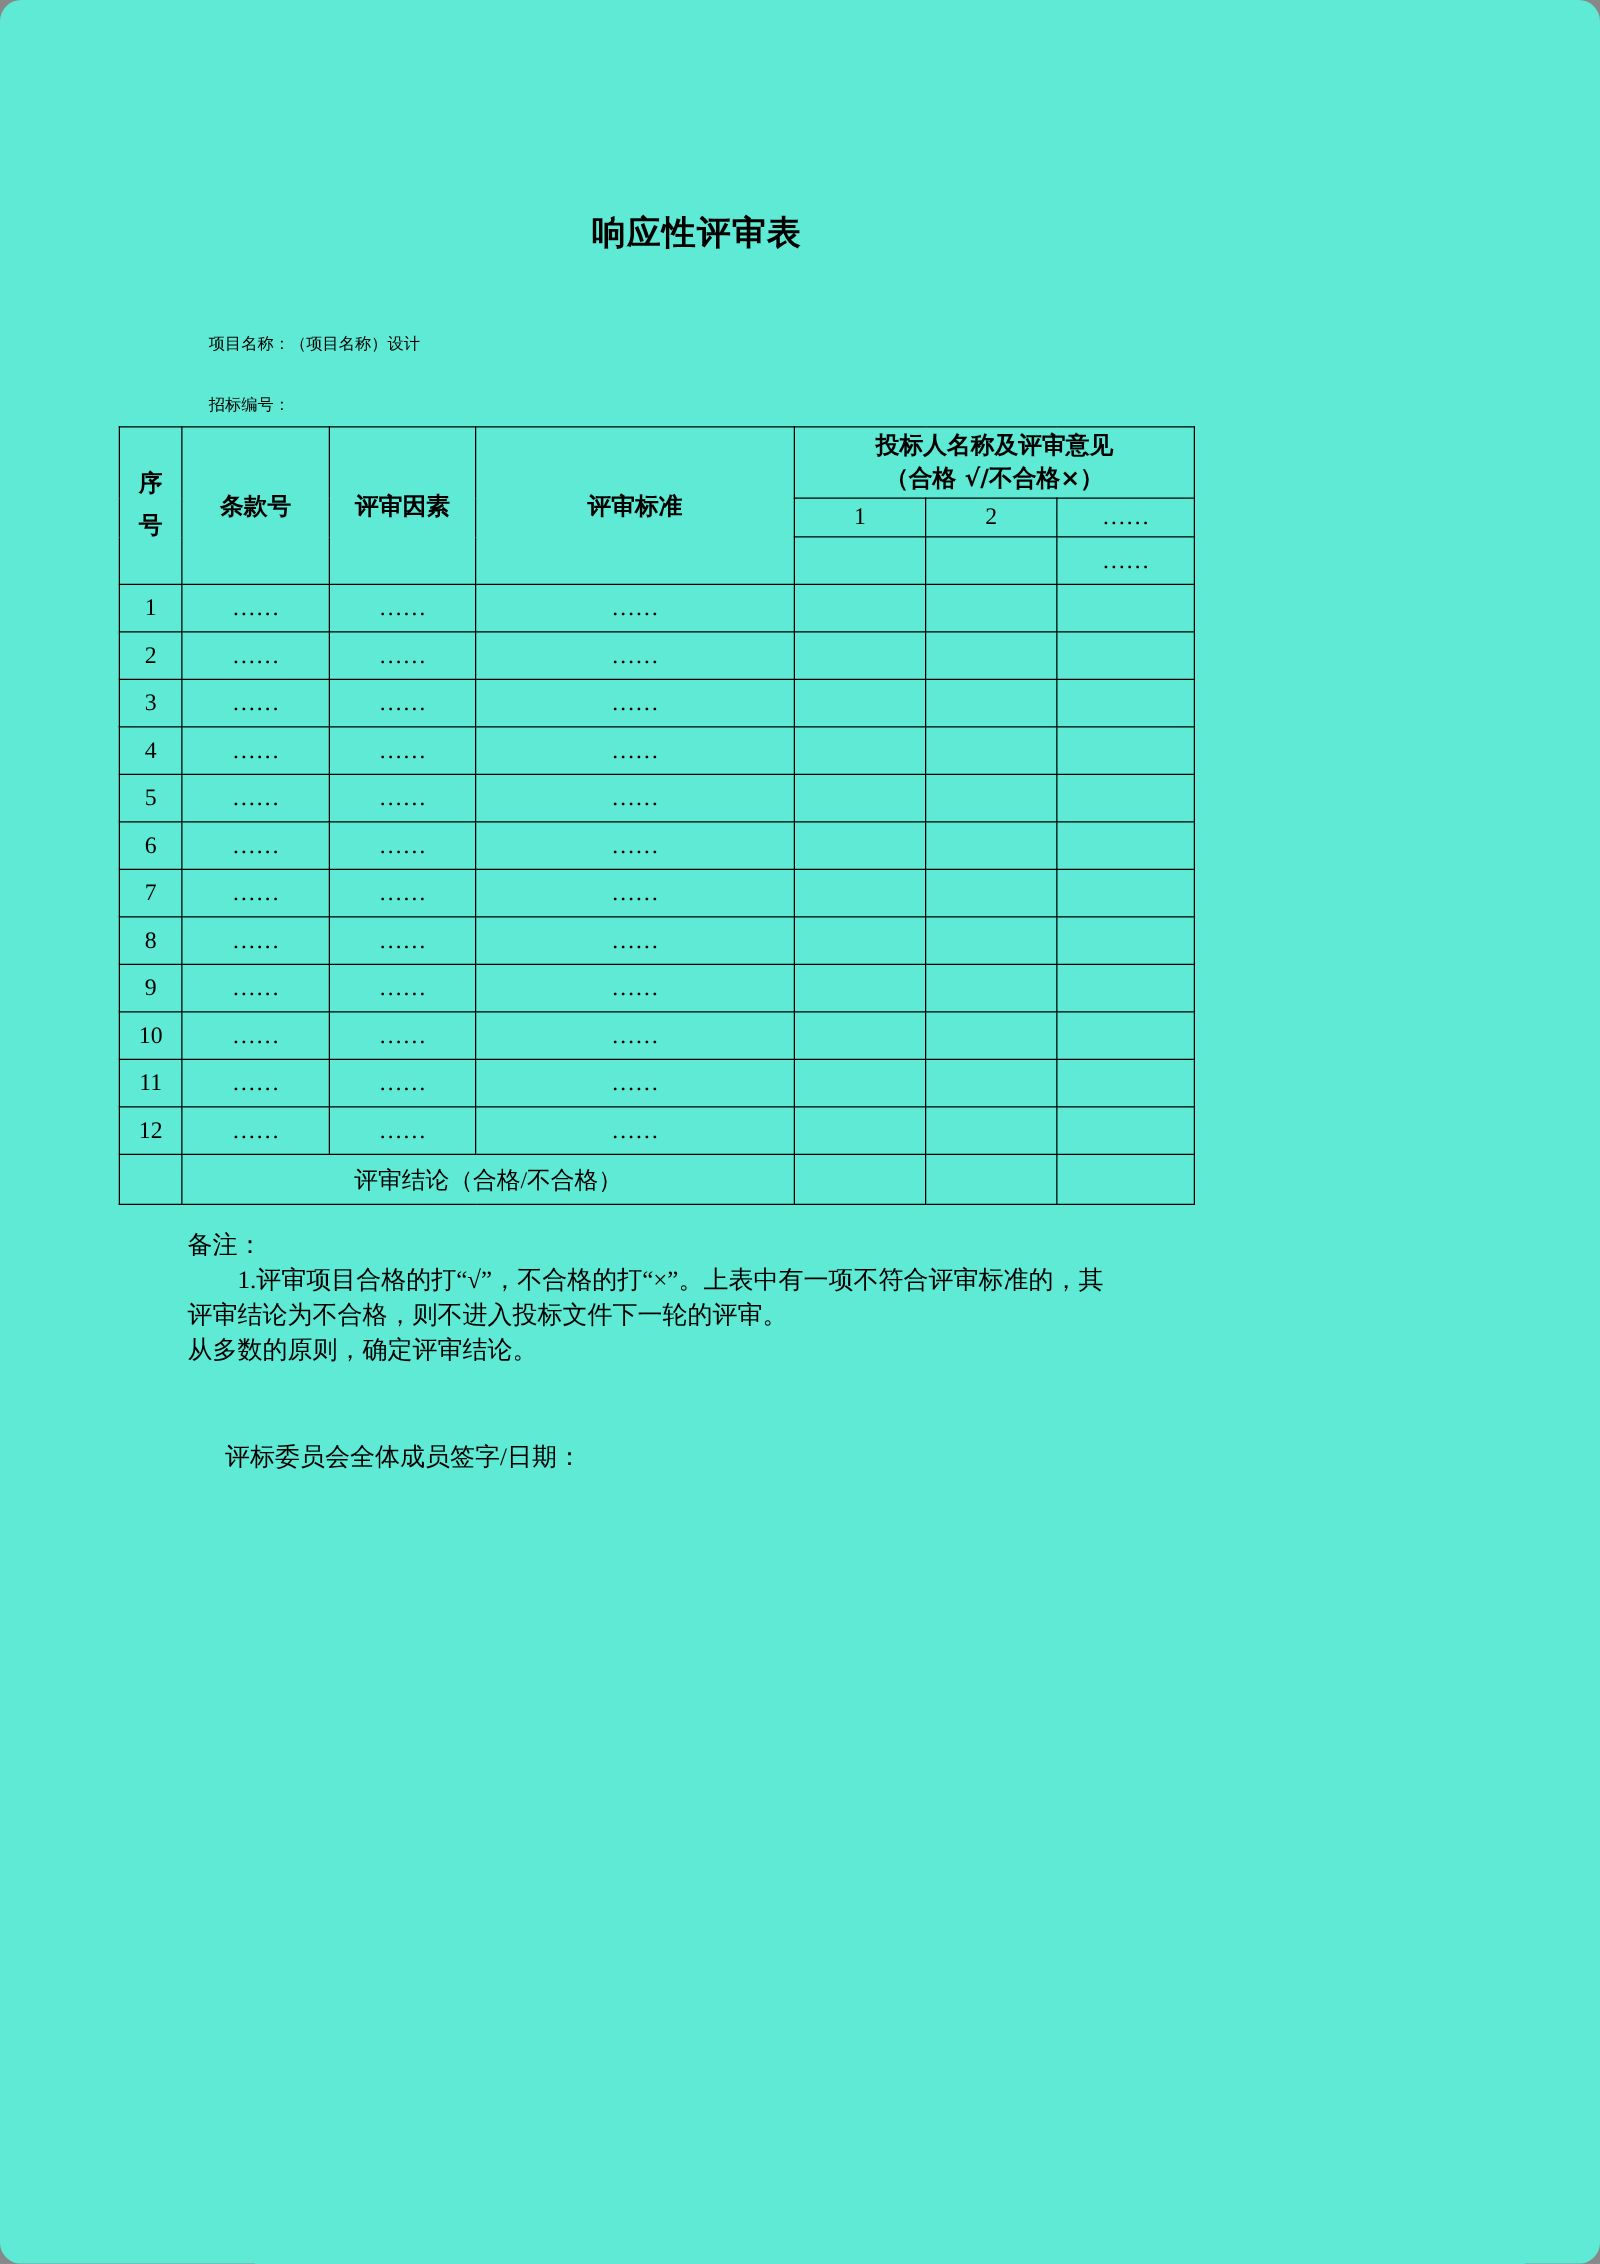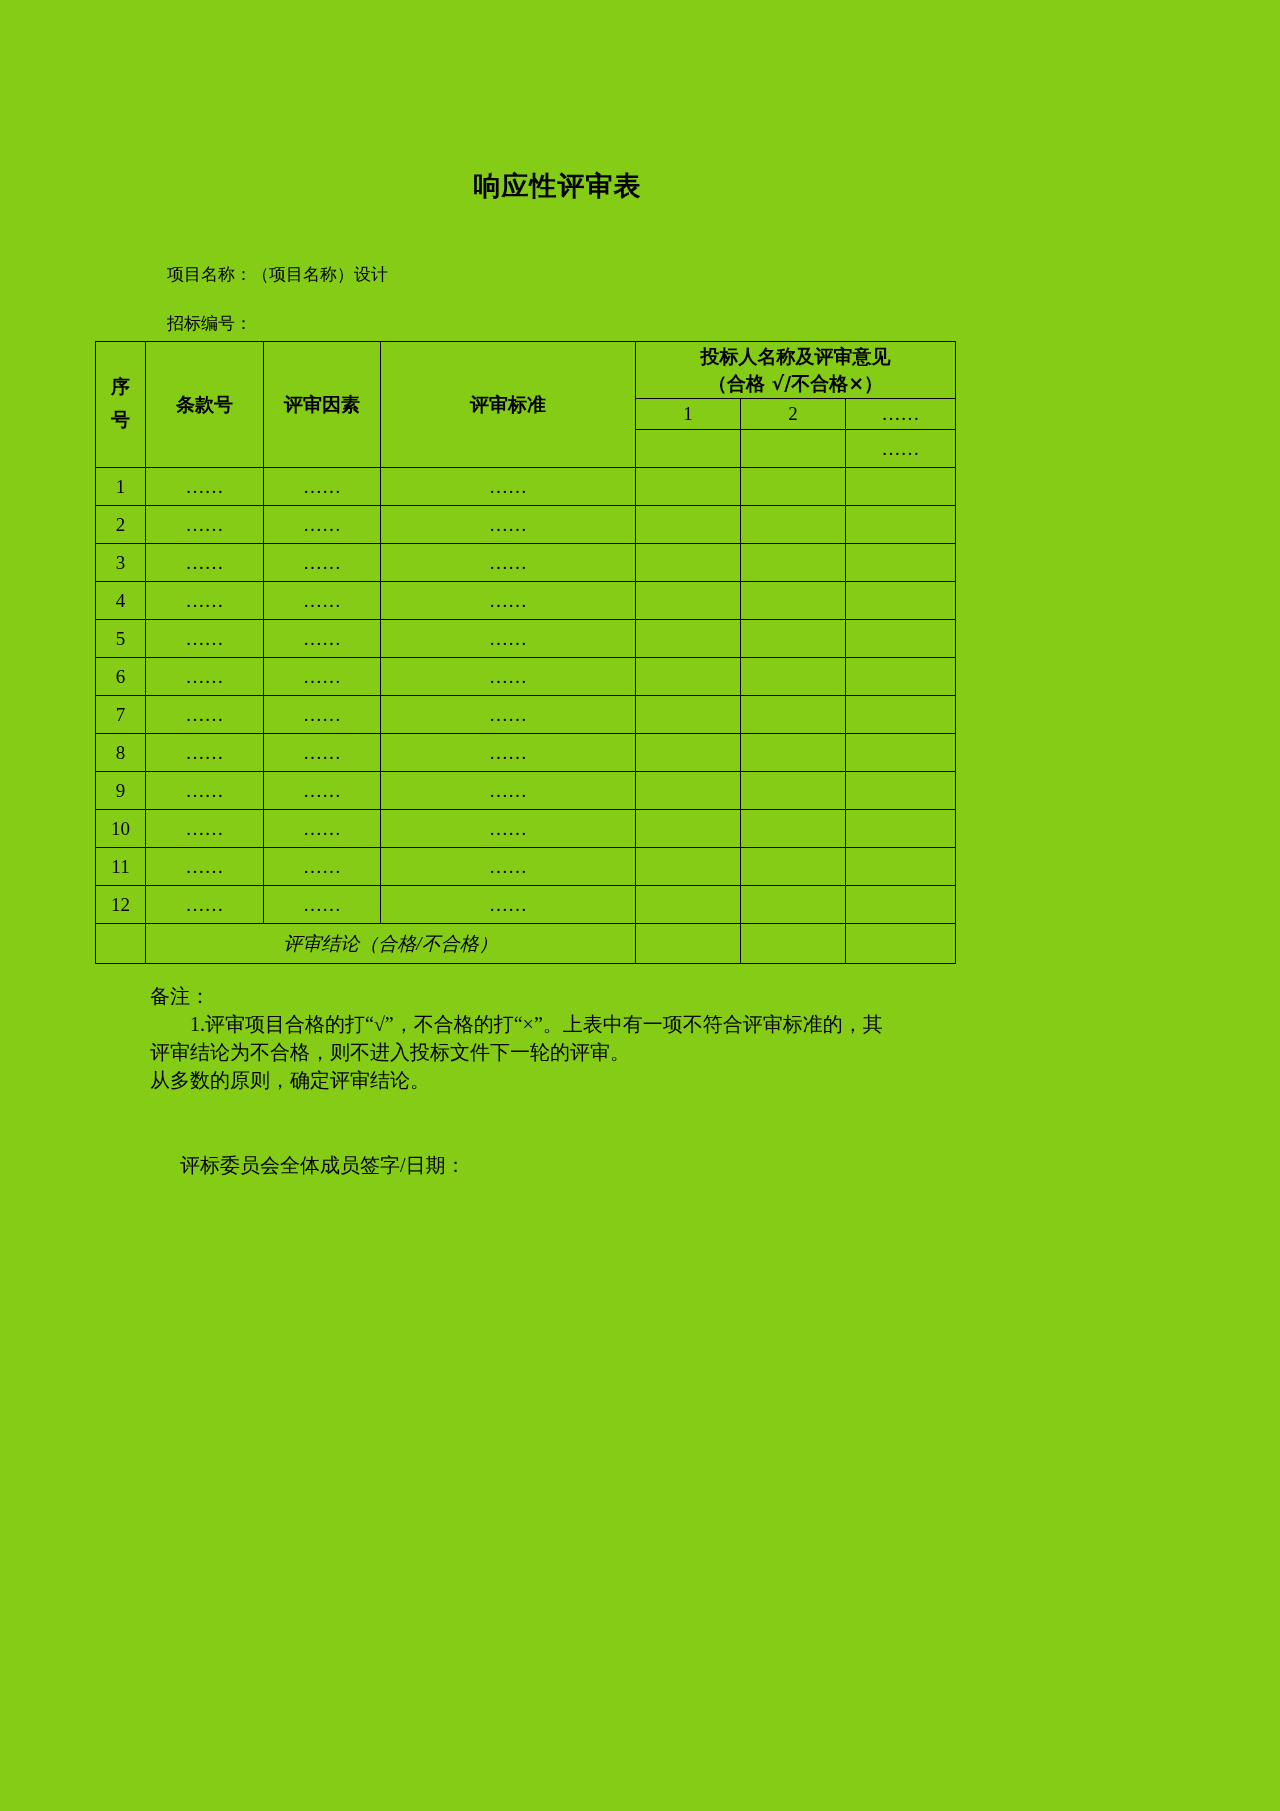--- a/index.html
+++ b/index.html
@@ -1,38 +1,39 @@
 <!DOCTYPE html>
 <html><head>
 <meta charset="utf-8">
 <style>
   html,body { margin:0; padding:0; background:#888; }
   .page {
     position: relative;
     width: 1280px; height: 1811px;
     margin: 0 auto;
-    background: #84cc16;
+    background: #5eead4;
     font-family: "Liberation Serif", "DejaVu Serif", serif;
     color: #000000;
     overflow: hidden;
+    border-radius: 17px;
   }
   .doc-title {
     position: absolute;
     left: 95px; top: 168px; width: 925px;
     margin: 0;
     text-align: center;
     font-size: 27px;
     font-weight: bold;
     font-family: "DejaVu Sans", "Liberation Sans", sans-serif;
     letter-spacing: 1px;
   }
   .para-line {
     position: absolute;
     left: 167px;
-    font-size: 17px;
+    font-size: 13px;
     line-height: 26px;
     white-space: nowrap;
   }
   .project-line { top: 262px; }
   .tender-line  { top: 311px; }
 
   table.review-table {
     position: absolute;
     left: 95px; top: 341px;
     width: 860px;
@@ -49,21 +50,21 @@
     overflow: hidden;
   }
   thead th {
     font-family: "DejaVu Sans", "Liberation Sans", sans-serif;
     font-weight: bold;
   }
   tr.hrow-a { height: 57px; }
   tr.hrow-b { height: 31px; }
   tr.hrow-c { height: 38px; }
   tbody tr  { height: 38px; }
-  tr.conclusion-row { height: 40px; font-style: italic; }
+  tr.conclusion-row { height: 40px; }
   tr.hrow-b th, tr.hrow-c td {
     font-family: "Liberation Serif", "DejaVu Serif", serif;
     font-weight: normal;
   }
   .th-bidders div { line-height: 27px; }
   .seq-wrap {
     width: 1.25em;
     margin: 16px auto;
     word-break: break-all;
     line-height: 1.7;

